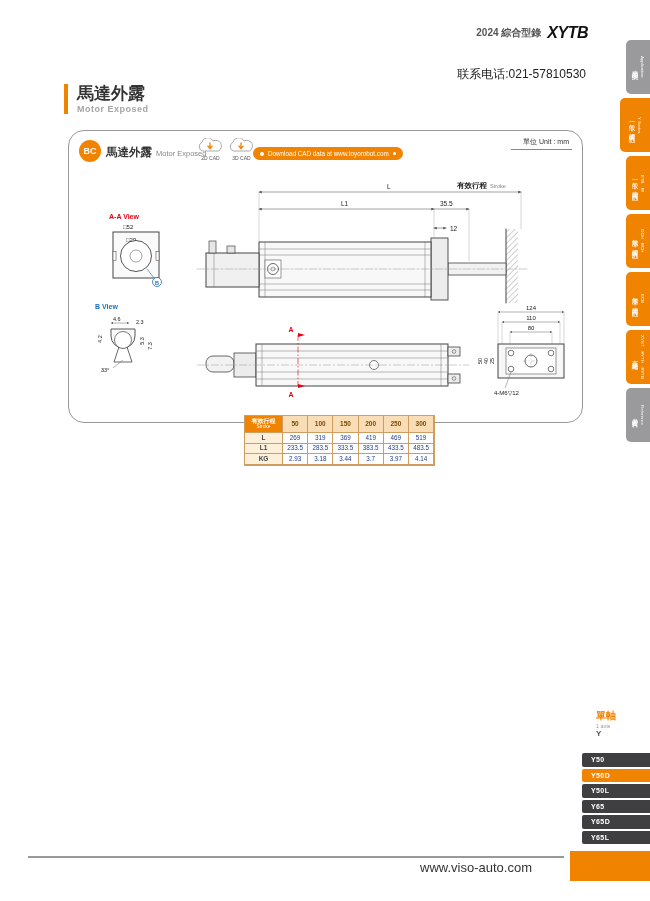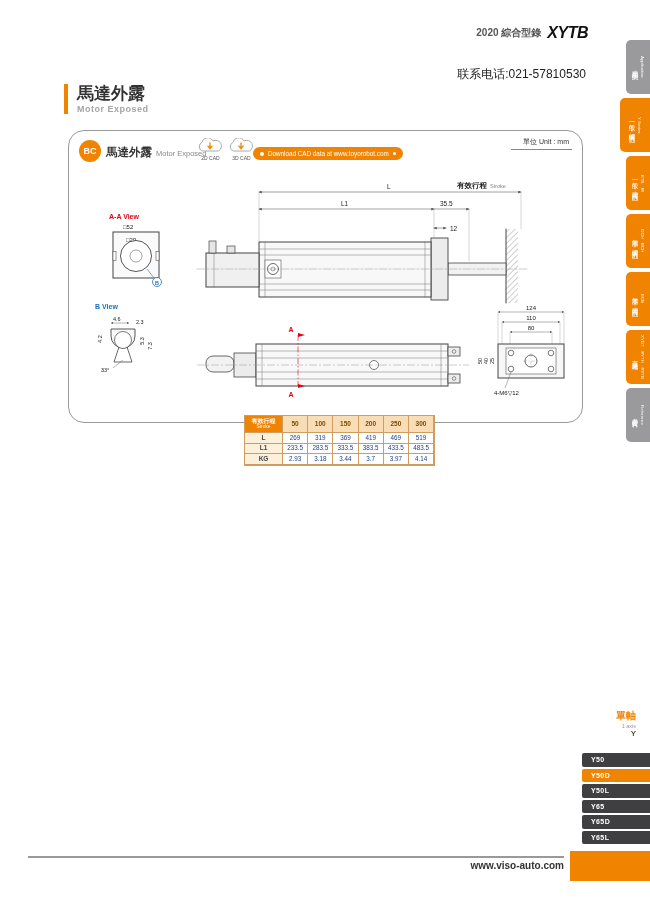--- a/index.html
+++ b/index.html
@@ -46,38 +46,38 @@
   .spec-table{position:absolute;left:175px;top:284px;display:grid;grid-template-columns:38px repeat(6,25.2px);grid-template-rows:17px 10.5px 10.5px 10.5px;border:1px solid #cf9d5f}
   .cell{border-right:1px solid #cf9d5f;border-bottom:1px solid #cf9d5f;display:flex;align-items:center;justify-content:center;line-height:1}
   .th-main{background:#f08300;color:#fff;flex-direction:column;gap:1px}
   .th-main .tz{font-size:6px;font-weight:bold}
   .th-main .te{font-size:4.8px}
   .th-num{background:#f9ddb6;color:#7c4a00;font-size:6.5px;font-weight:bold}
   .td-label{background:#fdf0da;color:#444;font-size:6.5px;font-weight:bold}
   .td-val{background:#fff;color:#1d3e8f;font-size:6.3px}
 
   
-  .axis-block{position:absolute;right:14px;top:710px;width:40px;text-align:right;line-height:1.25}
+  .axis-block{position:absolute;right:14px;top:710px;width:40px;text-align:left;line-height:1.25}
   .axis-block .a-zh{font-size:10px;font-weight:bold;color:#f08300}
   .axis-block .a-en{font-size:5.5px;color:#999}
   .axis-block .a-series{font-size:8px;font-weight:bold;color:#555}
   .model-tabs{position:absolute;right:0;top:753px;display:flex;flex-direction:column;gap:2px;align-items:flex-end}
   .mtab{width:68px;height:13.5px;background:#3f3f41;color:#fff;font-size:7px;font-weight:bold;display:flex;align-items:center;padding-left:9px;border-radius:2px 0 0 2px;letter-spacing:.4px}
   .mtab.active{background:#f08300}
 
   
   .footer-line{position:absolute;left:28px;top:856px;width:536px;height:1.5px;background:#999}
-  .footer-url{position:absolute;left:420px;top:860px;width:144px;text-align:right;font-size:10px;font-weight:bold;color:#333}
+  .footer-url{position:absolute;left:420px;top:860px;width:144px;font-size:13px;font-weight:normal;color:#333}
   .footer-orange{position:absolute;left:570px;top:851px;width:80px;height:30px;background:#f08300}
 </style>
 </head>
 <body>
 
 <div class="brand-block">
-  <span class="catalog">2020 綜合型錄</span><span class="brand">XYTB</span>
+  <span class="catalog">2024 綜合型錄</span><span class="brand">XYTB</span>
 </div>
 <div class="phone">联系电话:021-57810530</div>
 
 <div class="title-block">
   <div class="t-zh">馬達外露</div>
   <div class="t-en">Motor Exposed</div>
 </div>
 
 <div class="vtab gray" style="top:40px">
   <span class="zh">應用案例</span>

